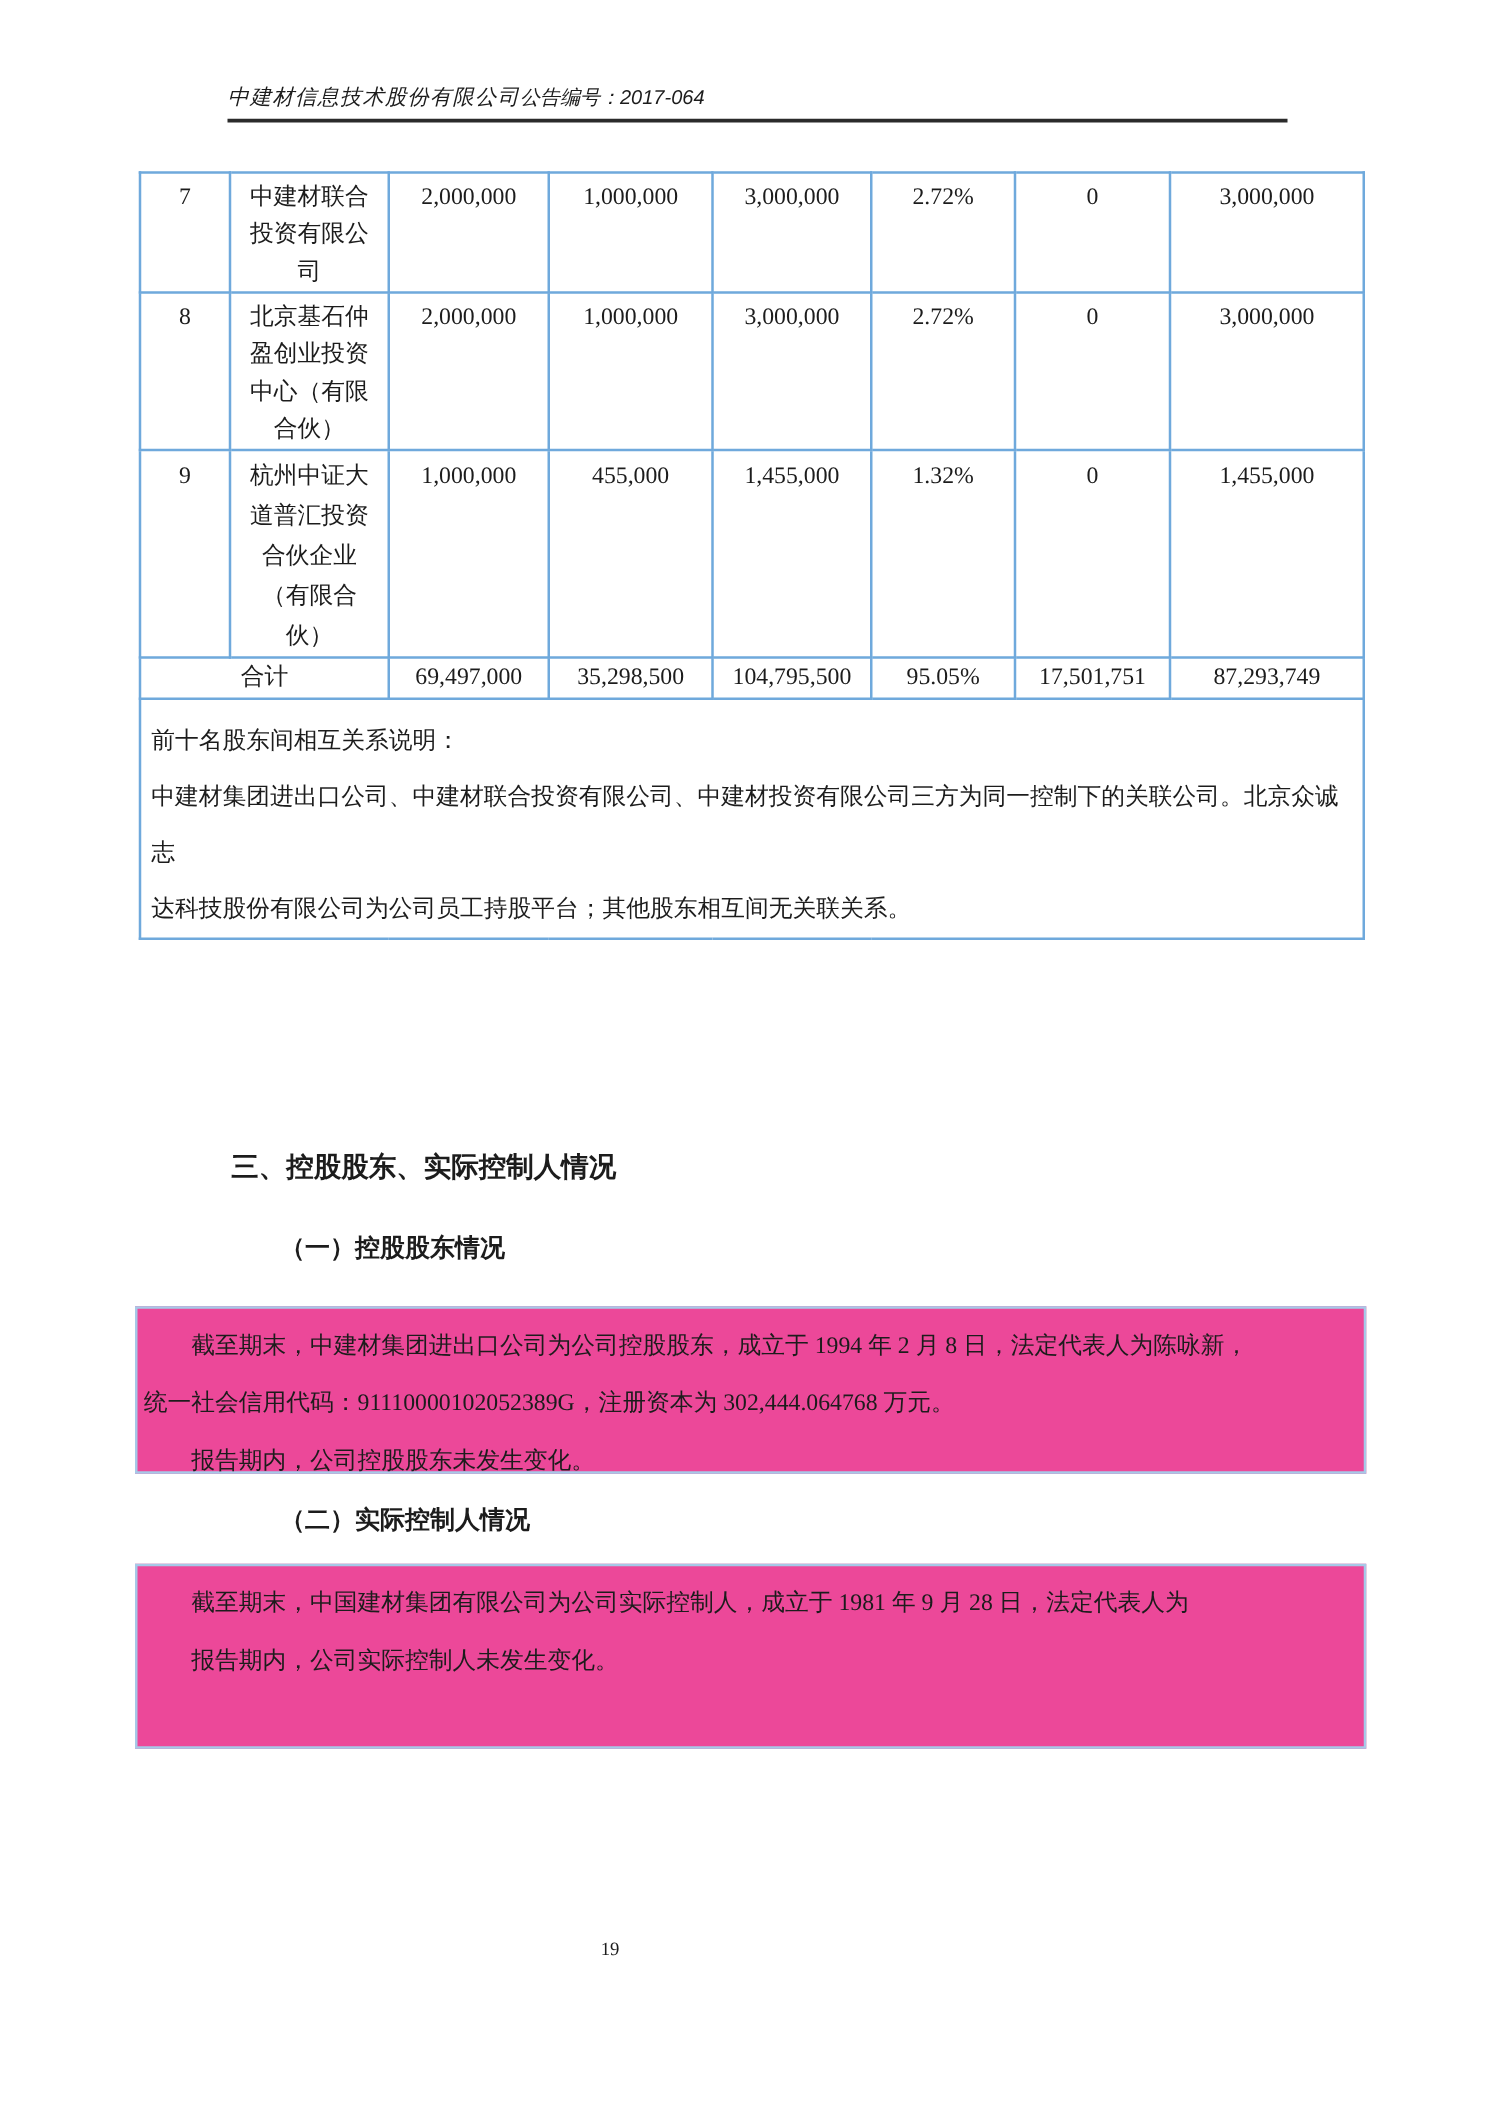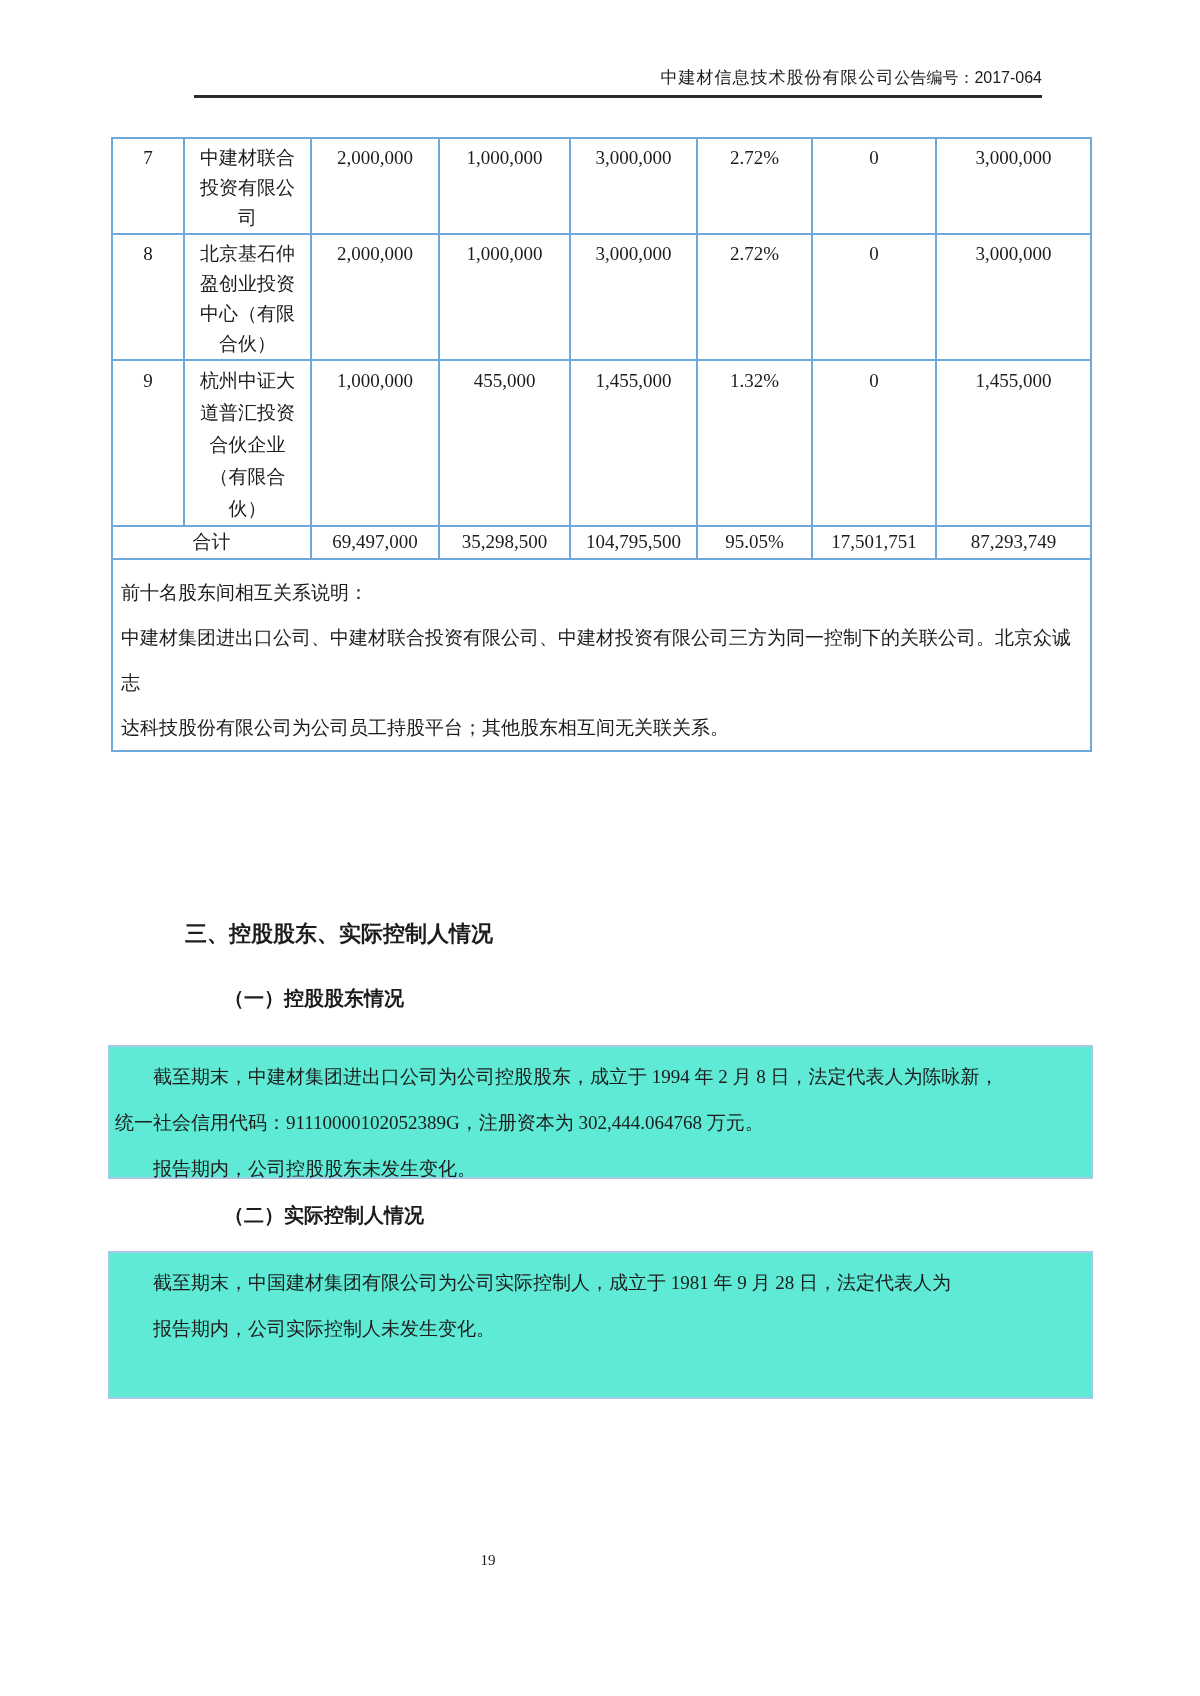--- a/index.html
+++ b/index.html
@@ -3,23 +3,23 @@
 <meta charset="utf-8">
 <style>
   html,body{margin:0;padding:0;}
   body{
     width:1200px;height:1696px;position:relative;background:#ffffff;
     font-family:"Liberation Serif","DejaVu Serif",serif;color:#1c1c1c;
     -webkit-font-smoothing:antialiased;
   }
   
   .page-header{
-    position:absolute;left:194px;top:58px;width:848px;height:40px;
-    display:flex;justify-content:flex-end;align-items:flex-end;
-    border-bottom:3px solid #2b2b2b;box-sizing:border-box;padding-bottom:6px;
+    position:absolute;left:182px;top:58px;width:848px;height:40px;
+    display:flex;justify-content:flex-start;align-items:flex-end;
+    border-bottom:3px solid #2b2b2b;box-sizing:border-box;padding-bottom:6px;font-style:italic;
   }
   .hdr-company{font-size:17px;letter-spacing:1px;}
   .hdr-announce{font-size:16px;font-family:"Liberation Sans","DejaVu Sans",sans-serif;}
   
   .shtable{
     position:absolute;left:111px;top:137px;width:979px;
     border-collapse:collapse;table-layout:fixed;
   }
   .shtable td{
     border:2px solid #6FA9DC;vertical-align:top;text-align:center;
@@ -43,21 +43,21 @@
   }
   .h-l2{
     position:absolute;left:196px;
     font-family:"Liberation Sans","DejaVu Sans",sans-serif;font-weight:700;font-size:20px;margin-left:28px;
   }
   .h-l2a{top:985px;}
   .h-l2b{top:1202px;}
   
   .txtbox{
     position:absolute;left:108px;width:985px;border:2px solid #A6C9E8;
-    box-sizing:border-box;background:#5eead4;font-size:19px;line-height:46px;
+    box-sizing:border-box;background:#ec4899;font-size:19px;line-height:46px;
     padding:7px 14px 0 5px;
   }
   .box1{top:1045px;height:134px;}
   .box2{top:1251px;height:148px;}
   .bline{display:block;}
   .bline.indent{text-indent:2em;}
   
   .pageno{
     position:absolute;left:0;top:1552px;width:976px;text-align:center;
     font-size:15px;

